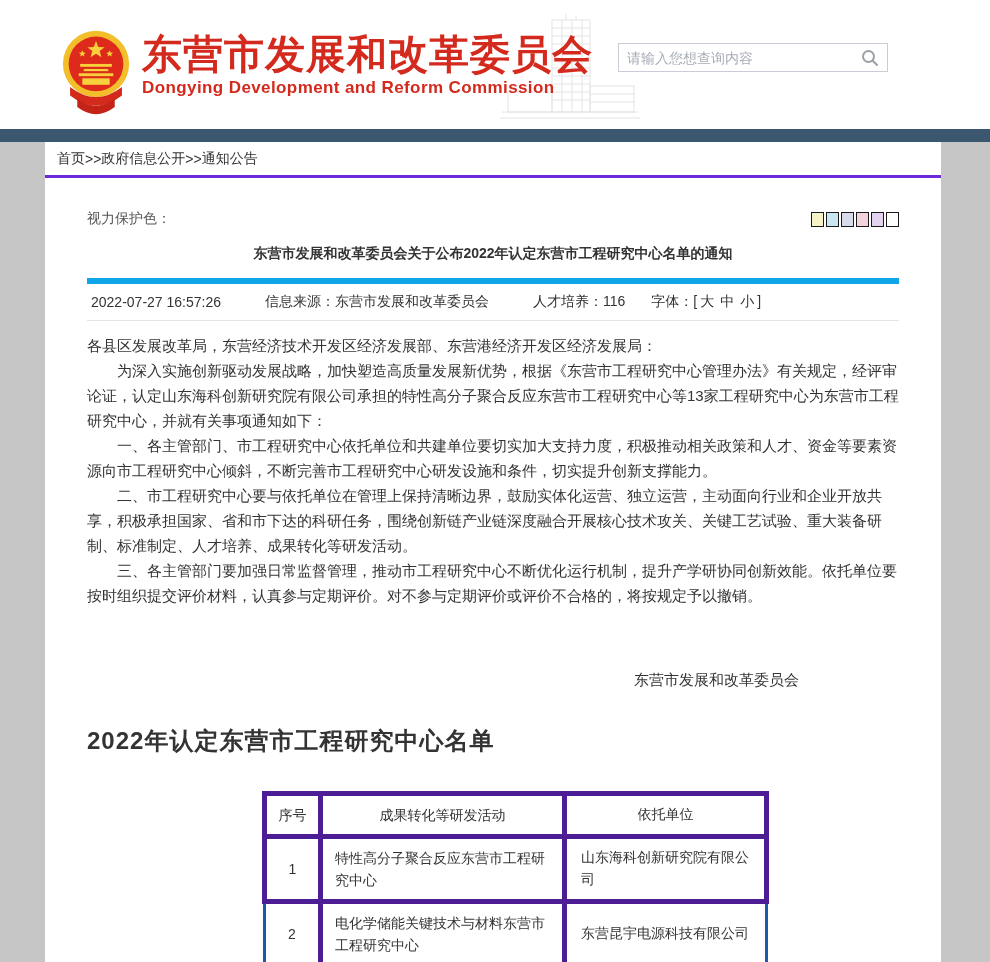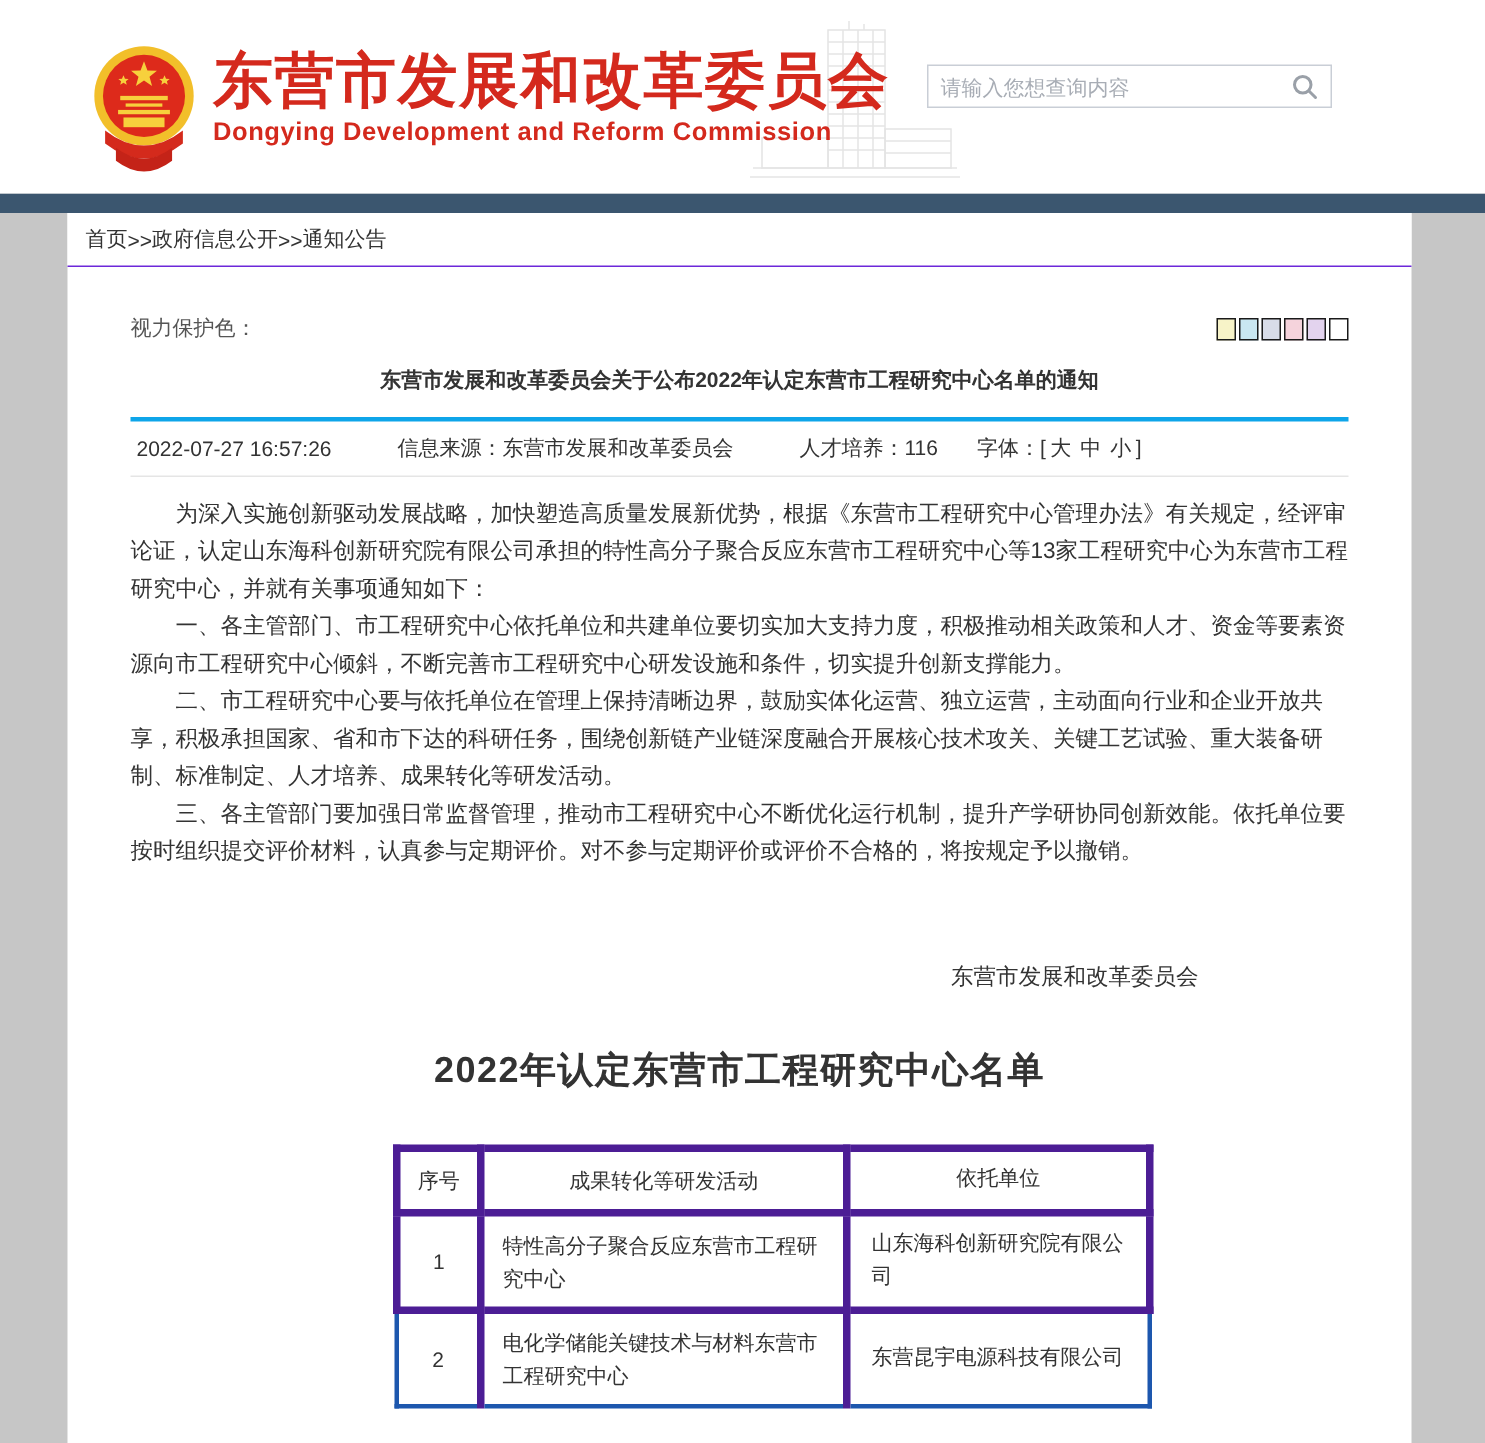--- a/index.html
+++ b/index.html
@@ -55,21 +55,21 @@
   .nav-bar { width: 990px; height: 13px; background: #3b566f; }
 
   
   .panel {
     width: 896px; margin-left: 45px;
     background: #ffffff; min-height: 830px;
   }
   .breadcrumb {
     height: 36px; display: flex; align-items: center;
     padding-left: 12px; font-size: 14px; color: #333;
-    border-bottom: 1px solid #6d28d9; background: #fff;
+    border-bottom: 3px solid #6d28d9; background: #fff;
   }
   .crumb { cursor: pointer; }
   .crumb-sep { color: #333; }
 
   .article { padding: 0 42px; }
 
   .eye-protect {
     display: flex; justify-content: space-between; align-items: center;
     padding-top: 32px; font-size: 14px; color: #555;
   }
@@ -79,36 +79,36 @@
     margin-left: 2px; cursor: pointer;
   }
 
   .doc-title {
     text-align: center; font-size: 14px; font-weight: bold; color: #333;
     margin-top: 10px; line-height: 30px;
   }
 
   .meta-row {
     margin-top: 10px; padding: 9px 4px;
-    border-top: 3px solid #0ea5e9; border-bottom: 1px solid #e5e5e5;
+    border-top: 6px solid #0ea5e9; border-bottom: 1px solid #e5e5e5;
     font-size: 14px; color: #333; display: flex; align-items: center;
   }
   .meta-item { margin-right: 44px; white-space: nowrap; }
   .meta-item:last-child { margin-right: 0; }
   .font-opt { cursor: pointer; padding: 0 3px; }
 
   .body-text { margin-top: 12px; font-size: 15px; line-height: 25px; color: #333; }
   .body-text p { text-indent: 2em; }
   .body-text p.no-indent { text-indent: 0; }
 
   .signature { margin-top: 58px; text-align: right; padding-right: 100px;
     font-size: 15px; line-height: 27px; color: #333; }
 
   .table-title {
-    margin-top: 32px; text-align: center;
+    margin-top: 32px; text-align: left;
     font-size: 24px; color: #333; letter-spacing: 1px;
   }
 
   .center-table {
     margin: 34px 0 0 175px;
     border-collapse: collapse; table-layout: fixed;
     font-size: 14px; color: #333;
   }
   .center-table th, .center-table td {
     border: 5px solid #4c1d95; font-weight: normal;
@@ -216,20 +216,21 @@
     <h1 class="doc-title">东营市发展和改革委员会关于公布2022年认定东营市工程研究中心名单的通知</h1>
 
     <div class="meta-row">
       <span class="meta-item">2022-07-27 16:57:26</span>
       <span class="meta-item"><span>信息来源：</span><span>东营市发展和改革委员会</span></span>
       <span class="meta-item" style="margin-right:26px;"><span>人才培养：</span><span>116</span></span>
       <span class="meta-item"><span>字体：</span><span>[</span><span class="font-opt">大</span><span class="font-opt">中</span><span class="font-opt">小</span><span>]</span></span>
     </div>
 
     <div class="body-text">
+      <p class="no-indent">各县区发展改革局，东营经济技术开发区经济发展部、东营港经济开发区经济发展局：</p>
       <p>为深入实施创新驱动发展战略，加快塑造高质量发展新优势，根据《东营市工程研究中心管理办法》有关规定，经评审论证，认定山东海科创新研究院有限公司承担的特性高分子聚合反应东营市工程研究中心等13家工程研究中心为东营市工程研究中心，并就有关事项通知如下：</p>
       <p>一、各主管部门、市工程研究中心依托单位和共建单位要切实加大支持力度，积极推动相关政策和人才、资金等要素资源向市工程研究中心倾斜，不断完善市工程研究中心研发设施和条件，切实提升创新支撑能力。</p>
       <p>二、市工程研究中心要与依托单位在管理上保持清晰边界，鼓励实体化运营、独立运营，主动面向行业和企业开放共享，积极承担国家、省和市下达的科研任务，围绕创新链产业链深度融合开展核心技术攻关、关键工艺试验、重大装备研制、标准制定、人才培养、成果转化等研发活动。</p>
       <p>三、各主管部门要加强日常监督管理，推动市工程研究中心不断优化运行机制，提升产学研协同创新效能。依托单位要按时组织提交评价材料，认真参与定期评价。对不参与定期评价或评价不合格的，将按规定予以撤销。</p>
     </div>
 
     <div class="signature">
       <div>东营市发展和改革委员会</div>
     </div>
 

